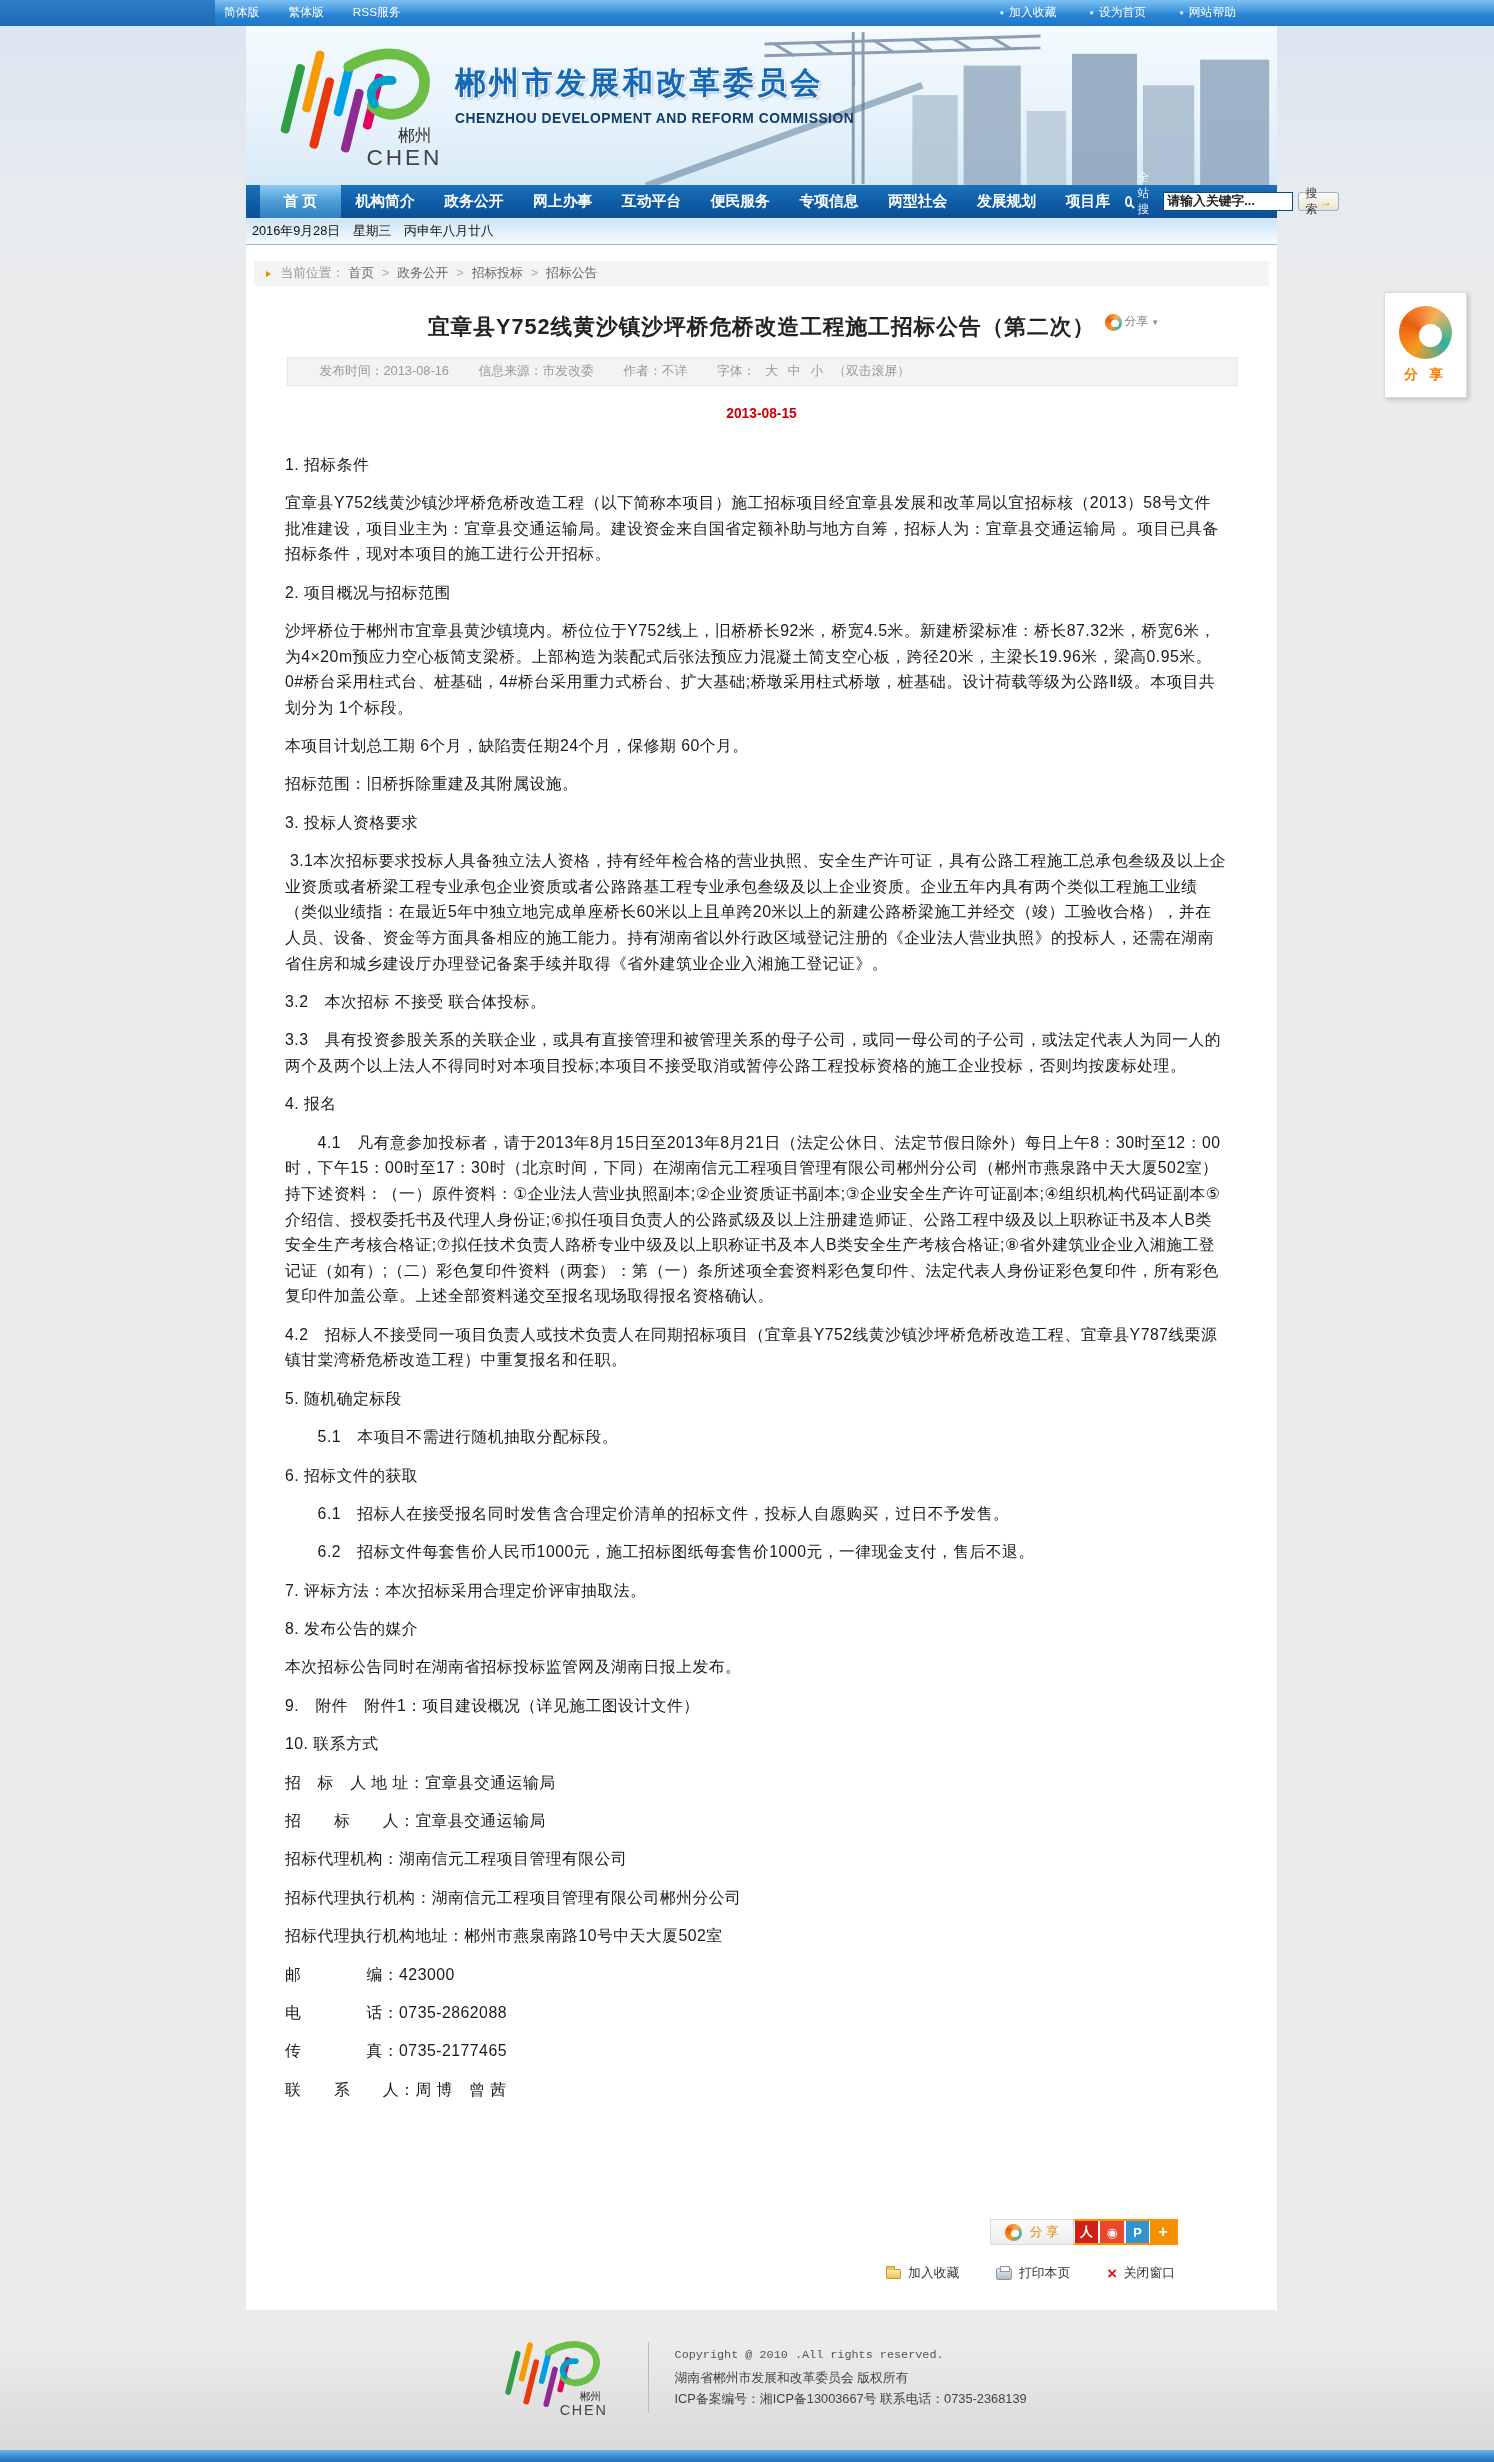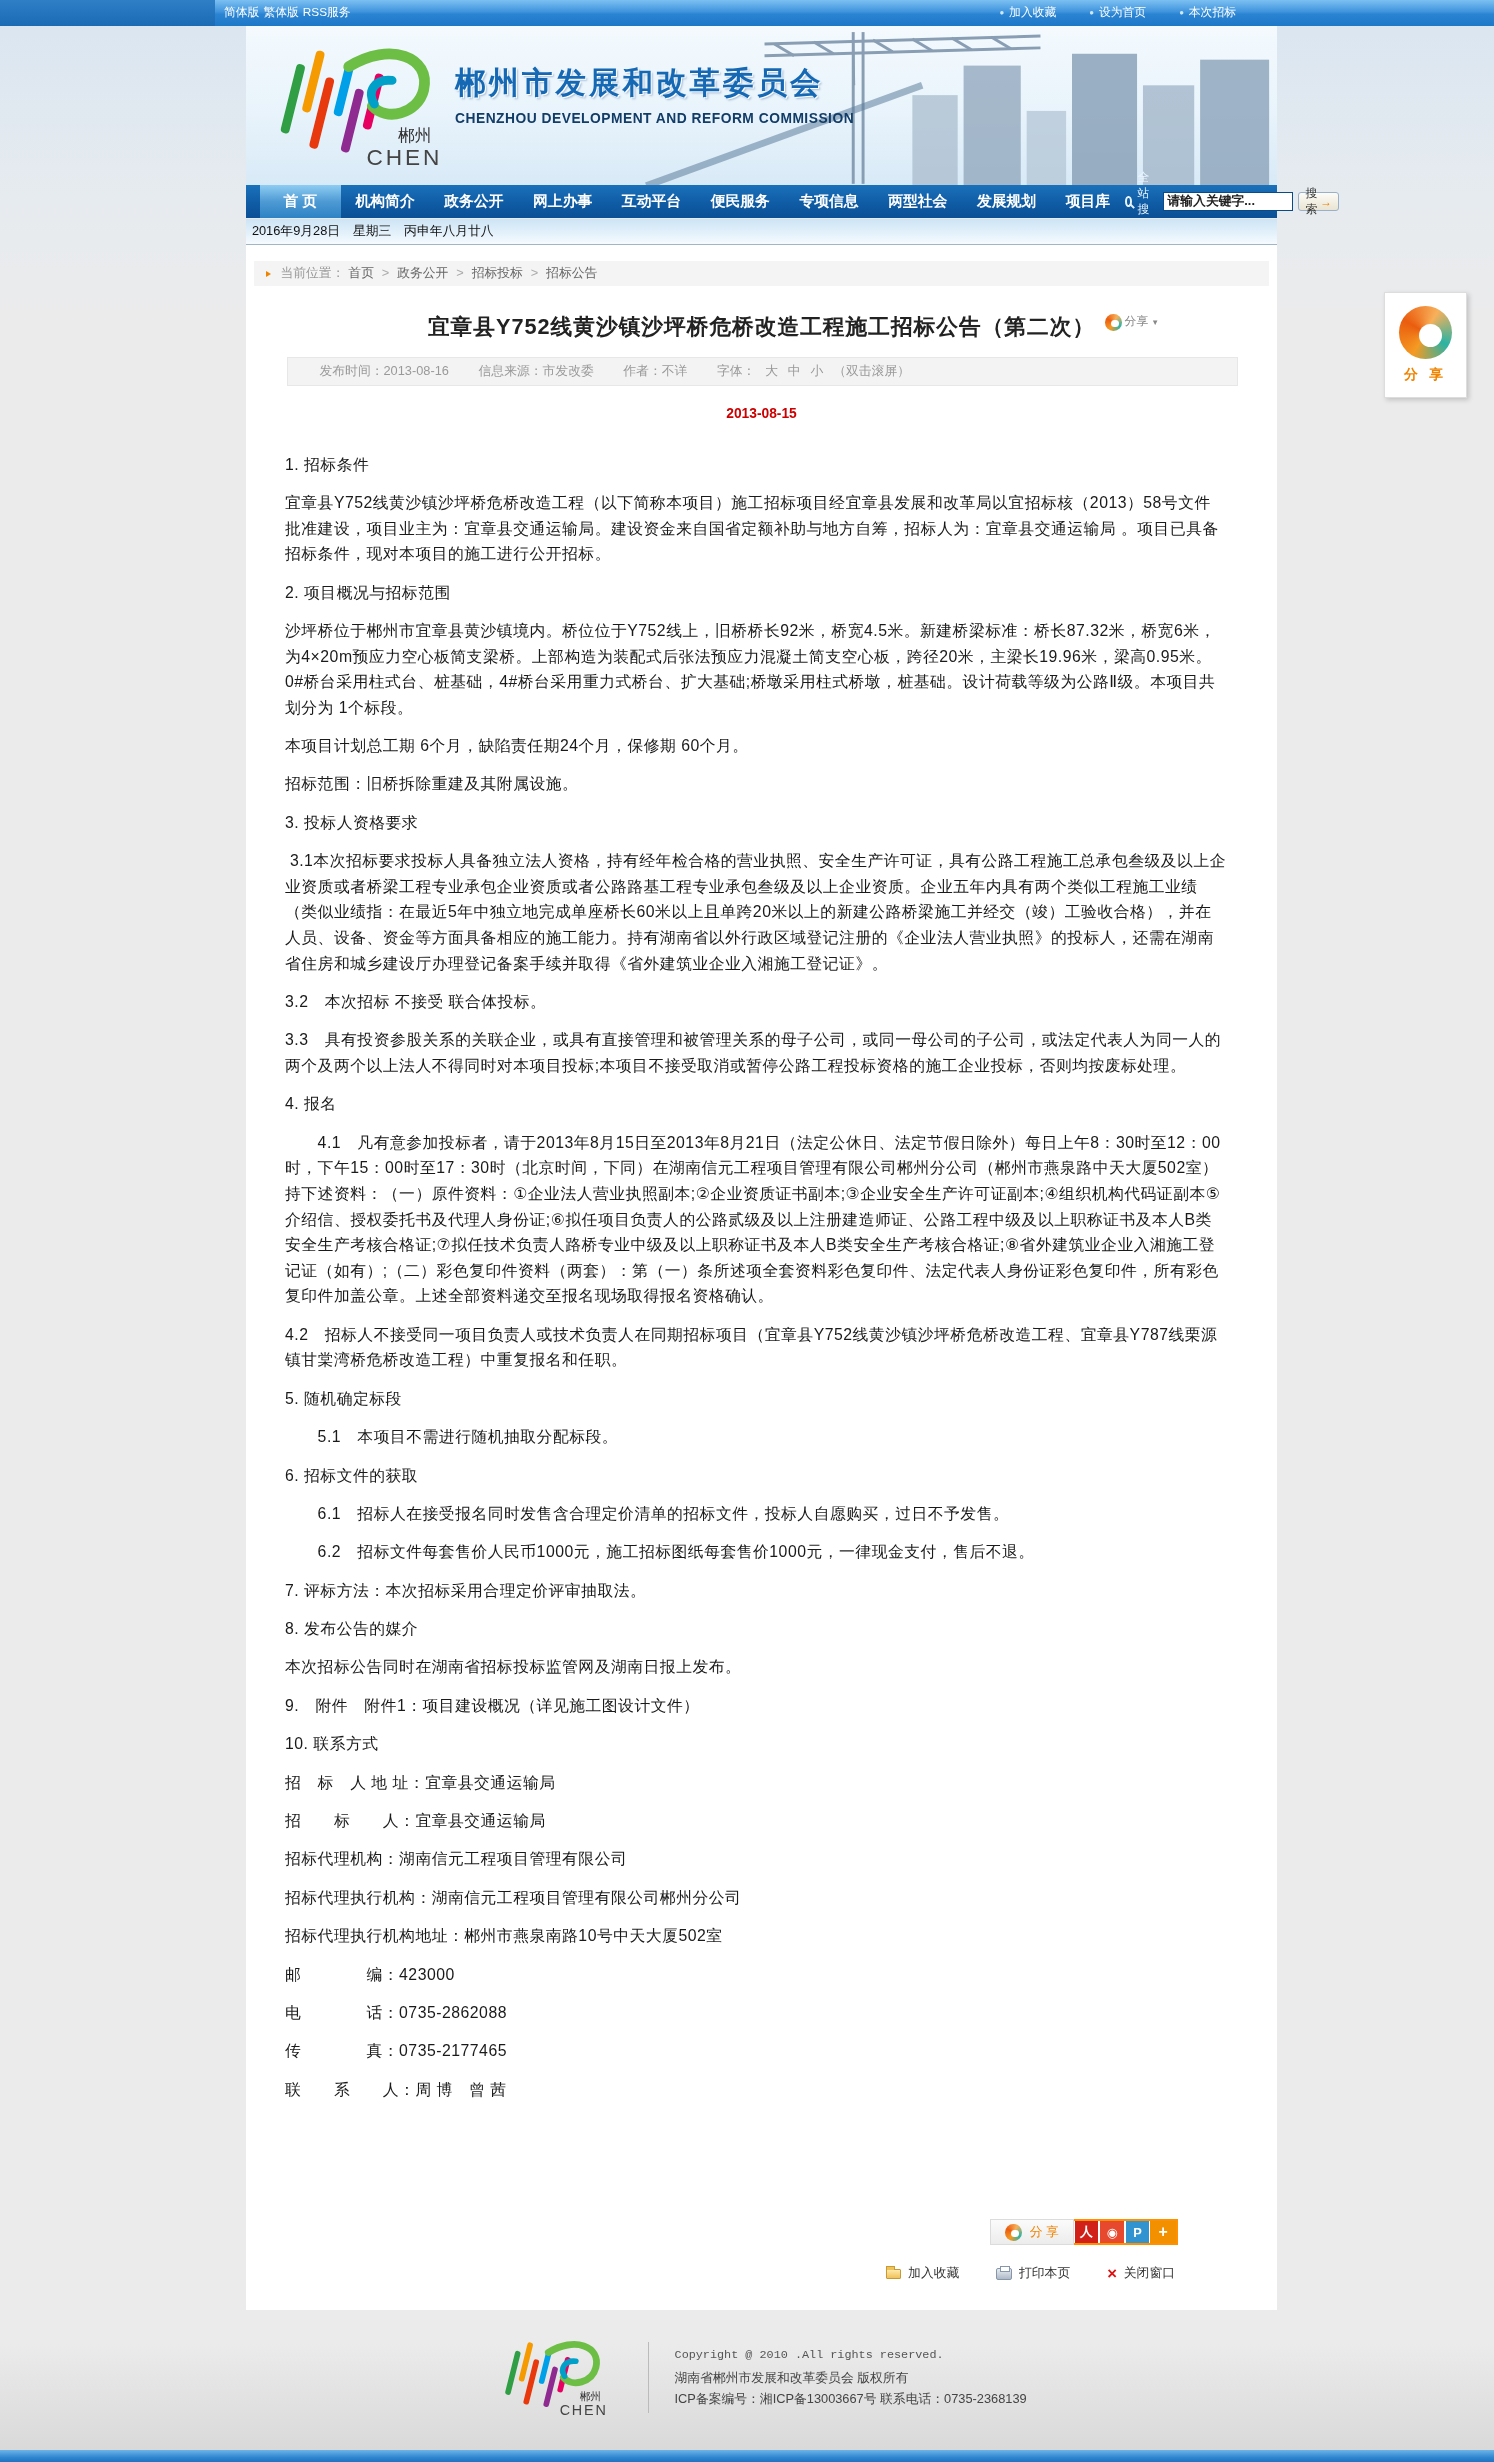--- a/index.html
+++ b/index.html
@@ -9,21 +9,21 @@
     font-family:"Liberation Sans","DejaVu Sans",sans-serif;
     background:linear-gradient(180deg,#d9e5f1 0px,#e6ebef 197px,#ebebec 315px,#ebebeb 2344px,#d9d9d9 2450px);
     overflow:hidden;
   }
   
   .topbar { position:absolute; left:0; top:0; width:1494px; height:25.6px;
     background:linear-gradient(180deg,#7cc0f2 0%,#3f94dd 45%,#2a84d2 55%,#1e78c8 100%);
     display:flex; align-items:center; font-size:11.8px; color:#fff; }
   .topbar::before { content:""; position:absolute; left:0; top:0; width:215px; height:25.6px;
     background:linear-gradient(180deg,#2f7fc7,#1a6ab4); }
-  .topbar-left { position:relative; margin-left:224px; display:flex; gap:4px;justify-content:space-between; }
+  .topbar-left { position:relative; margin-left:224px; display:flex; gap:29px;justify-content:space-between; }
   .topbar-right { position:relative; margin-left:auto; margin-right:258px; display:flex; gap:33px; }
   .toplink { color:#fff; text-decoration:none; cursor:pointer; display:flex; align-items:center; gap:4.9px; }
   .dot { font-size:7.9px; color:#cde8fb; }
   
   .banner { position:absolute; left:246px; top:25.6px; width:1031px; height:160px;
     background:linear-gradient(180deg,#f4fafe 0%,#e8f3fb 55%,#d8eaf7 100%); overflow:hidden; }
   .banner svg.sky { position:absolute; right:0; top:0; }
   .logo-wrap { position:absolute; left:25.6px; top:13.8px; width:187px; height:134px; }
   .brand { position:absolute; left:209px; top:37px; }
   .brand-title { font-size:30.5px; font-weight:bold; color:#1568b4; letter-spacing:3px;
@@ -132,21 +132,21 @@
       <a class="toplink">
         <span class="dot">●</span>
         <span>加入收藏</span>
       </a>
       <a class="toplink">
         <span class="dot">●</span>
         <span>设为首页</span>
       </a>
       <a class="toplink">
         <span class="dot">●</span>
-        <span>本次招标</span>
+        <span>网站帮助</span>
       </a>
     </div>
 </div>
 
 <div class="banner">
   <svg class="sky" width="749" height="160" viewBox="0 0 760 162">
     <rect x="390" y="70" width="46" height="92" fill="#a9bccd" opacity=".75"></rect>
     <rect x="442" y="40" width="58" height="122" fill="#93a9be" opacity=".8"></rect>
     <rect x="506" y="86" width="40" height="76" fill="#b3c4d4" opacity=".75"></rect>
     <rect x="552" y="28" width="66" height="134" fill="#8ba2b9" opacity=".85"></rect>

